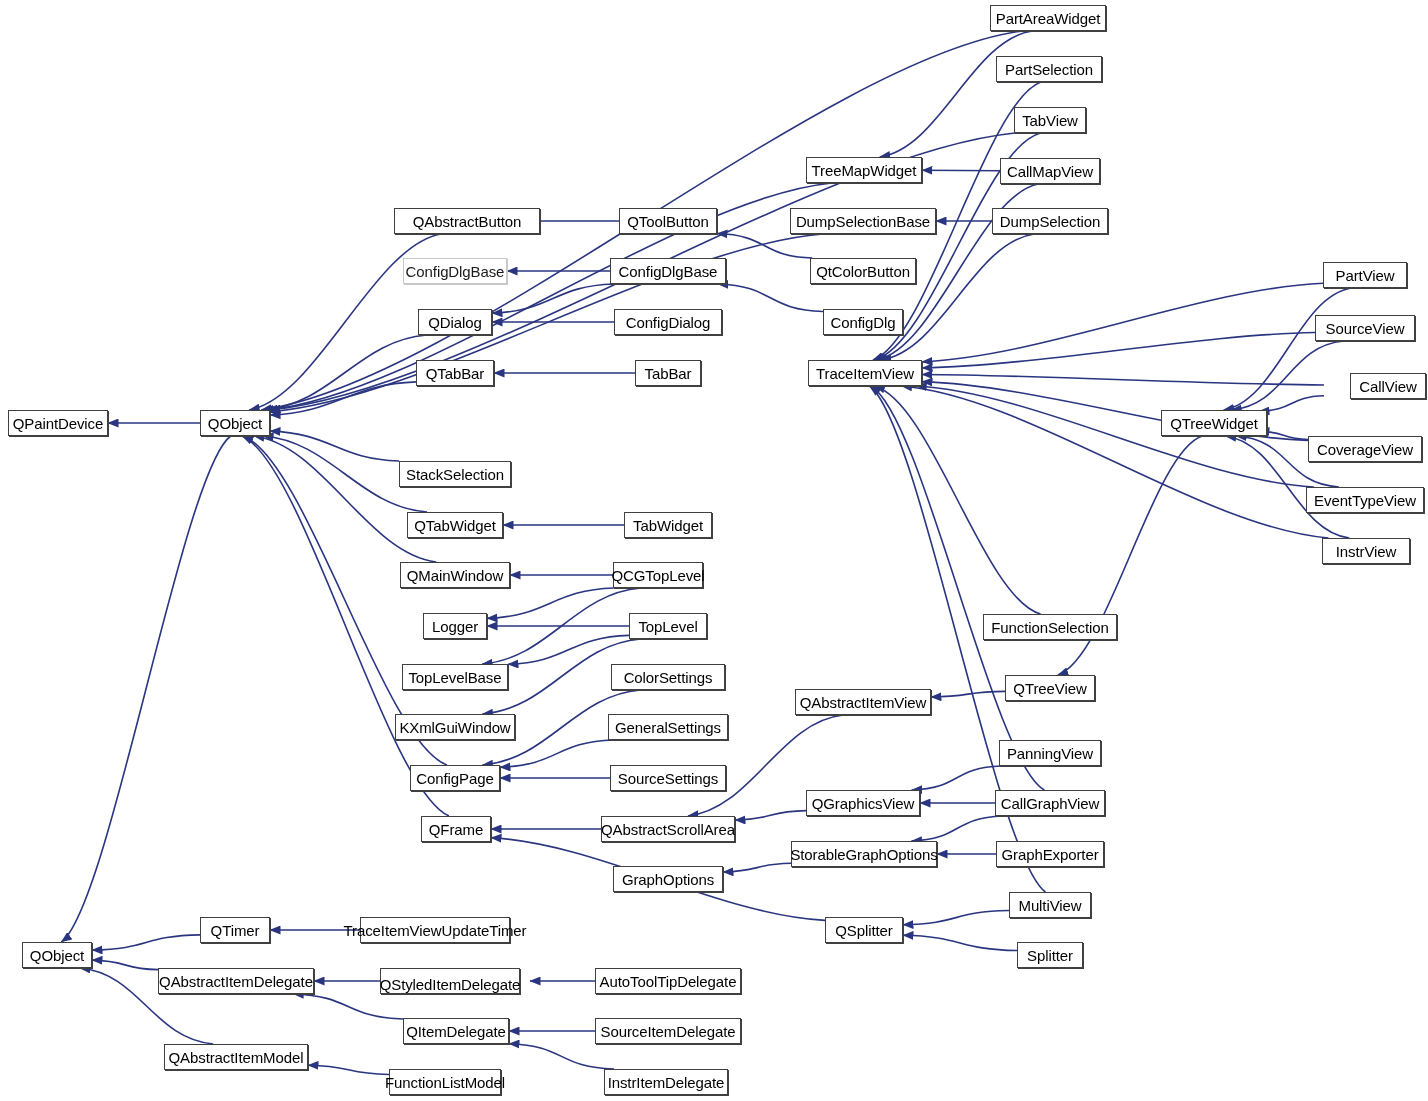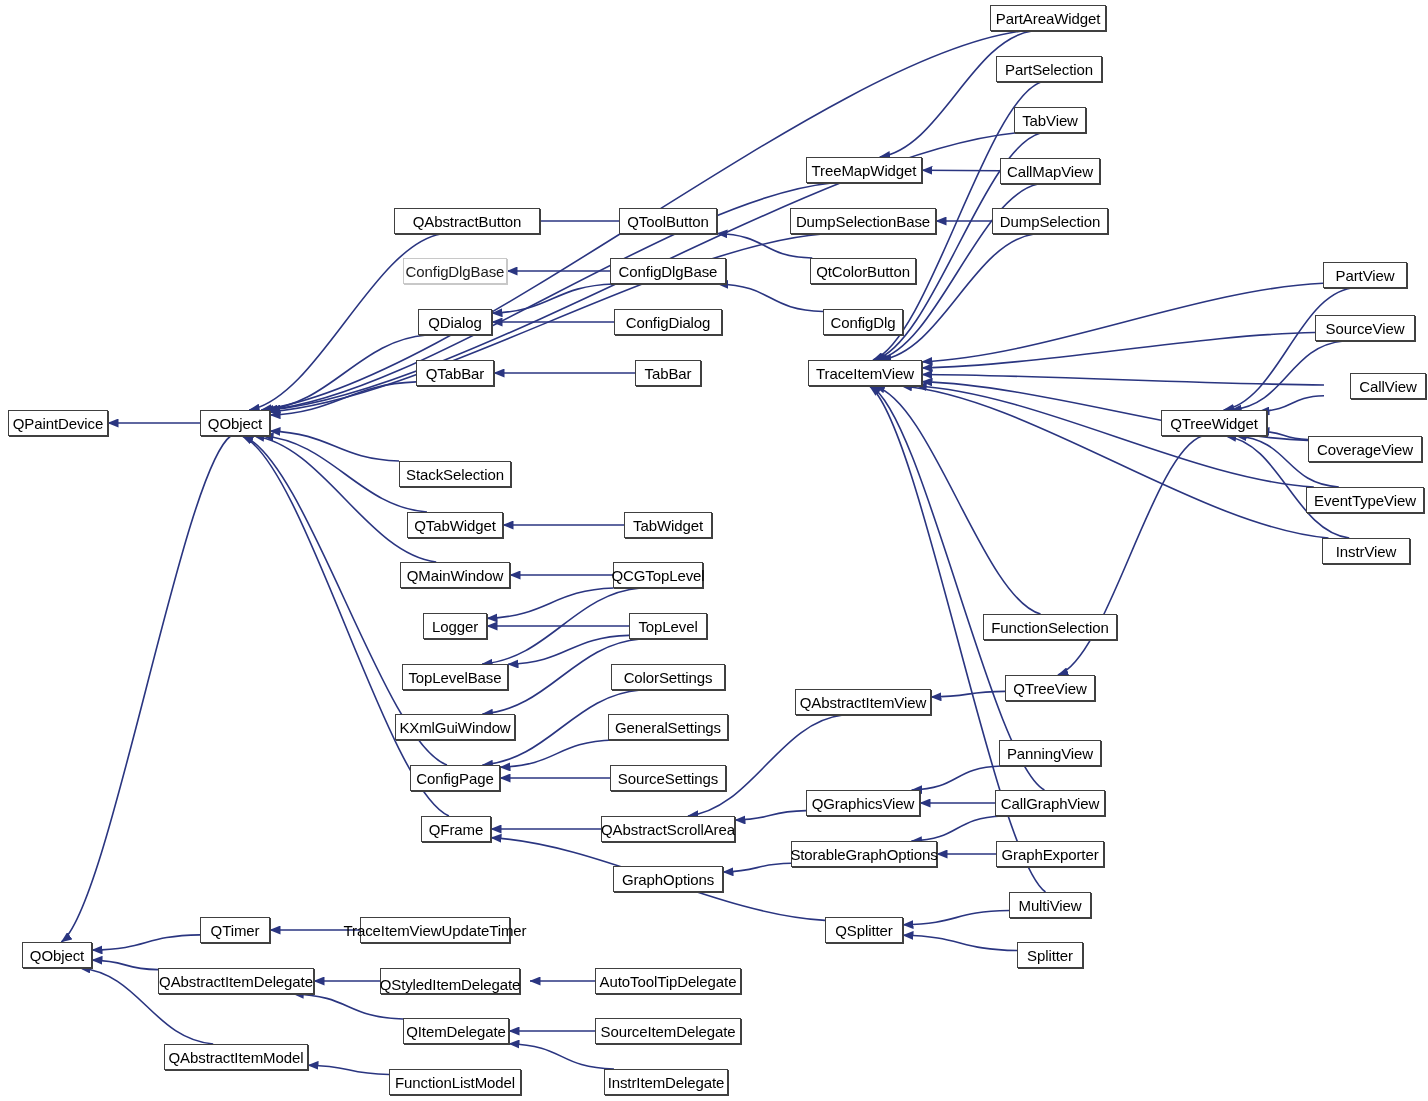--- a/index.html
+++ b/index.html
@@ -292,21 +292,21 @@
       </div>
       <div class="node" style="left: 360px; top: 917px; width: 150px;">
         <span>TraceItemViewUpdateTimer</span>
       </div>
       <div class="node" style="left: 380px; top: 968px; width: 140px; align-items: flex-end;">
         <span>QStyledItemDelegate</span>
       </div>
       <div class="node" style="left: 403px; top: 1018px; width: 106px;">
         <span>QItemDelegate</span>
       </div>
-      <div class="node" style="left: 389px; top: 1069px; width: 132px;">
+      <div class="node" style="left: 389px; top: 1069px; width: 112px;">
         <span>FunctionListModel</span>
       </div>
       <div class="node" style="left: 595px; top: 968px; width: 146px;">
         <span>AutoToolTipDelegate</span>
       </div>
       <div class="node" style="left: 595px; top: 1018px; width: 146px;">
         <span>SourceItemDelegate</span>
       </div>
       <div class="node" style="left: 604px; top: 1069px; width: 124px;">
         <span>InstrItemDelegate</span>

